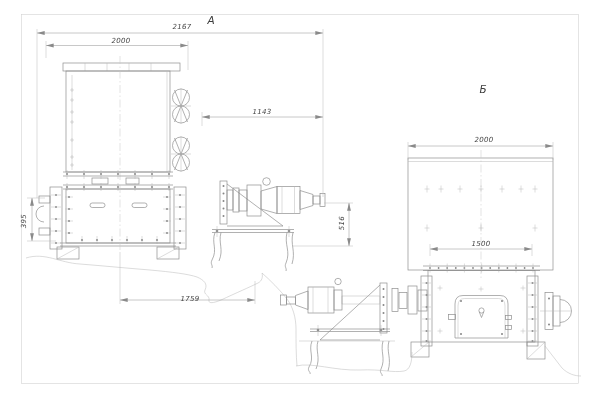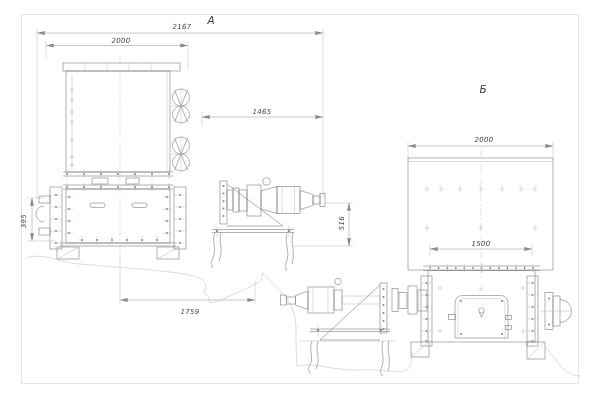--- a/index.html
+++ b/index.html
@@ -319,21 +319,21 @@
     <line class="t" x1="553" y1="142" x2="553" y2="160"></line>
     <line class="d" x1="430" y1="249" x2="532" y2="249" marker-start="url(#arw)" marker-end="url(#arw)"></line>
     <line class="t" x1="430" y1="244" x2="430" y2="256"></line>
     <line class="t" x1="532" y1="244" x2="532" y2="256"></line>
   </g>
 </svg>
 
 <div class="viewlbl" style="left:200px;top:14px;">А</div>
 <div class="lbl" style="left:160px;top:23px;width:44px;">2167</div>
 <div class="lbl" style="left:99px;top:37px;width:44px;">2000</div>
-<div class="lbl" style="left:240px;top:107.5px;width:44px;">1465</div>
+<div class="lbl" style="left:240px;top:107.5px;width:44px;">1143</div>
 <div class="lbl rot" style="left:9px;top:217px;">395</div>
-<div class="lbl" style="left:168px;top:308px;width:44px;">1759</div>
+<div class="lbl" style="left:168px;top:295px;width:44px;">1759</div>
 <div class="lbl rot" style="left:327px;top:219px;">516</div>
 <div class="viewlbl" style="left:472px;top:83px;">Б</div>
 <div class="lbl" style="left:462px;top:135.5px;width:44px;">2000</div>
 <div class="lbl" style="left:459px;top:240px;width:44px;text-align:center;">1500</div>
 
 </div>
 
 </body></html>

